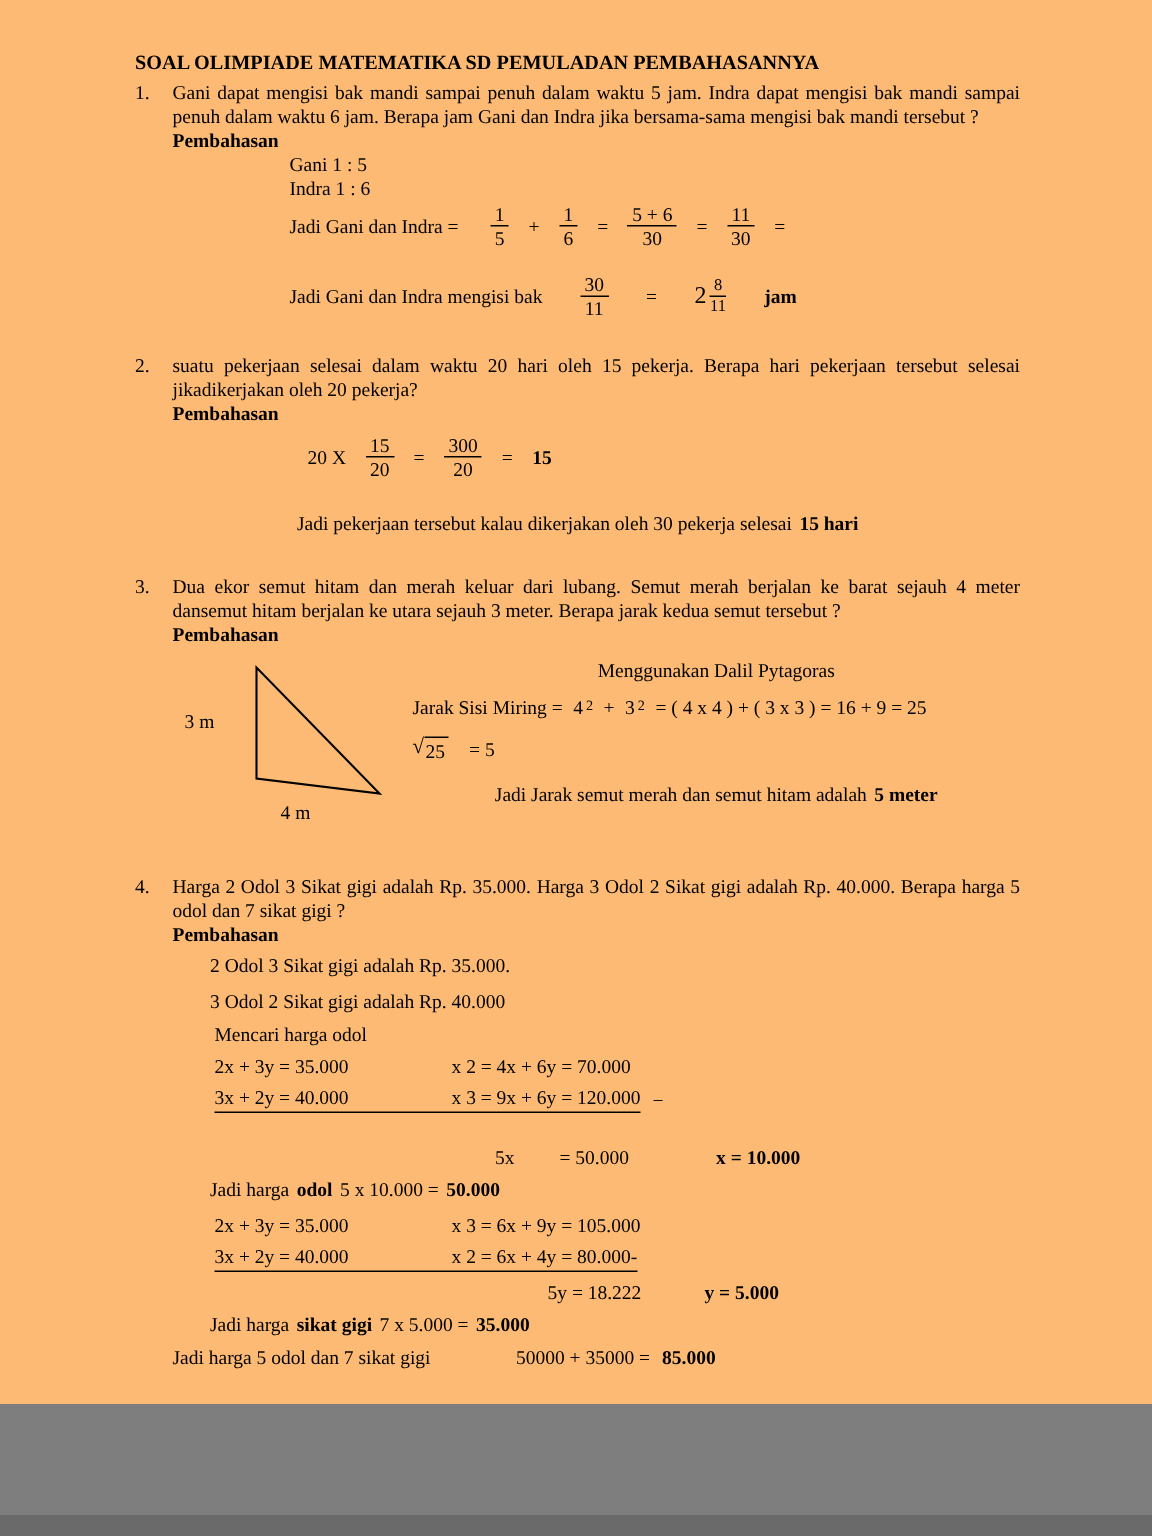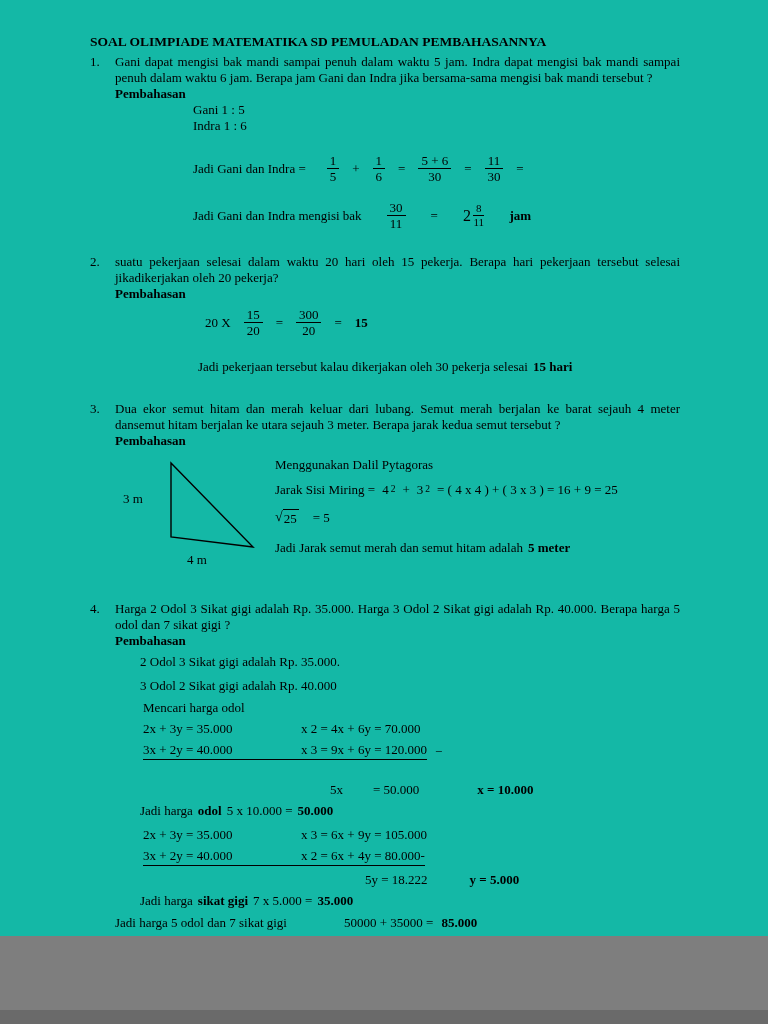--- a/index.html
+++ b/index.html
@@ -1,52 +1,52 @@
 <!DOCTYPE html>
 <html><head>
 <meta charset="utf-8">
 <style>
   * { margin:0; padding:0; box-sizing:border-box; }
   html,body { background:#7d7d7d; }
   body { font-family:"Liberation Serif", serif; color:#000; }
-  .page { width:768px; height:936px; background:#14b8a6; overflow:hidden; }
+  .page { width:768px; height:936px; background:#fdba74; overflow:hidden; }
   .viewer-strip { width:768px; height:74px; background:#7e7e7e; }
   .viewer-strip-dark { width:768px; height:14px; background:#6a6a6a; }
   .content { padding:34px 88px 0 90px; font-size:13px; line-height:16px; }
   .title { font-weight:bold; font-size:13.5px; margin-bottom:4px; }
   .q-item { display:flex; }
   .q-num { width:25px; flex:none; }
   .q-body { flex:1; min-width:0; }
   .q-text { text-align:justify; }
   .bold { font-weight:bold; }
   .pemb { font-weight:bold; }
 
   .frac { display:inline-flex; flex-direction:column; align-items:center; vertical-align:middle; line-height:13px; text-align:center; }
   .frac .fnum { border-bottom:1px solid #000; padding:0 3px 1px; }
   .frac .fden { padding-top:1px; }
   .frac.small { font-size:11px; line-height:11px; }
 
   .eqline { display:flex; align-items:center; }
   .p1-block { margin-left:78px; }
-  .p1-calc { margin-top:20px; gap:13px; }
+  .p1-calc { margin-top:2px; gap:13px; }
   .p1-calc .lead { margin-right:8px; }
   .p1-result { margin-top:18px; gap:25px; }
   .mixed { display:inline-flex; align-items:center; gap:2px; }
   .mixed .mwhole { font-size:16px; }
 
   .p2-calc { margin-left:90px; margin-top:6px; gap:13px; }
   .p2-conclusion { margin-left:83px; margin-top:22px; }
   .gap-bold { margin-left:5px; }
 
   .p3-work { display:flex; margin-top:8px; height:112px; }
   .tri-area { position:relative; width:160px; flex:none; }
   .tri-svg { position:absolute; left:50px; top:4px; }
   .tri-side-label { position:absolute; left:8px; top:34px; }
   .tri-base-label { position:absolute; left:72px; top:95px; }
-  .p3-lines { flex:1; }
+  .p3-lines { flex:1;text-align:center; }
   .p3-eq { margin-top:9px; display:flex; align-items:center; }
   .pow { display:inline-flex; align-items:flex-start; margin:0 7px; }
   .pow sup { font-size:9.5px; margin-left:2px; position:relative; top:-1px; }
   .p3-sqrt { margin-top:11px; display:flex; align-items:center; }
   .sqrt { display:inline-flex; align-items:flex-start; }
   .radsym { font-size:14px; }
   .radicand { border-top:1px solid #000; padding:1px 2px 0 1px; }
   .p3-conclusion { margin-top:13px; }
 
   .p4-given { margin-left:25px; margin-top:5px; }

